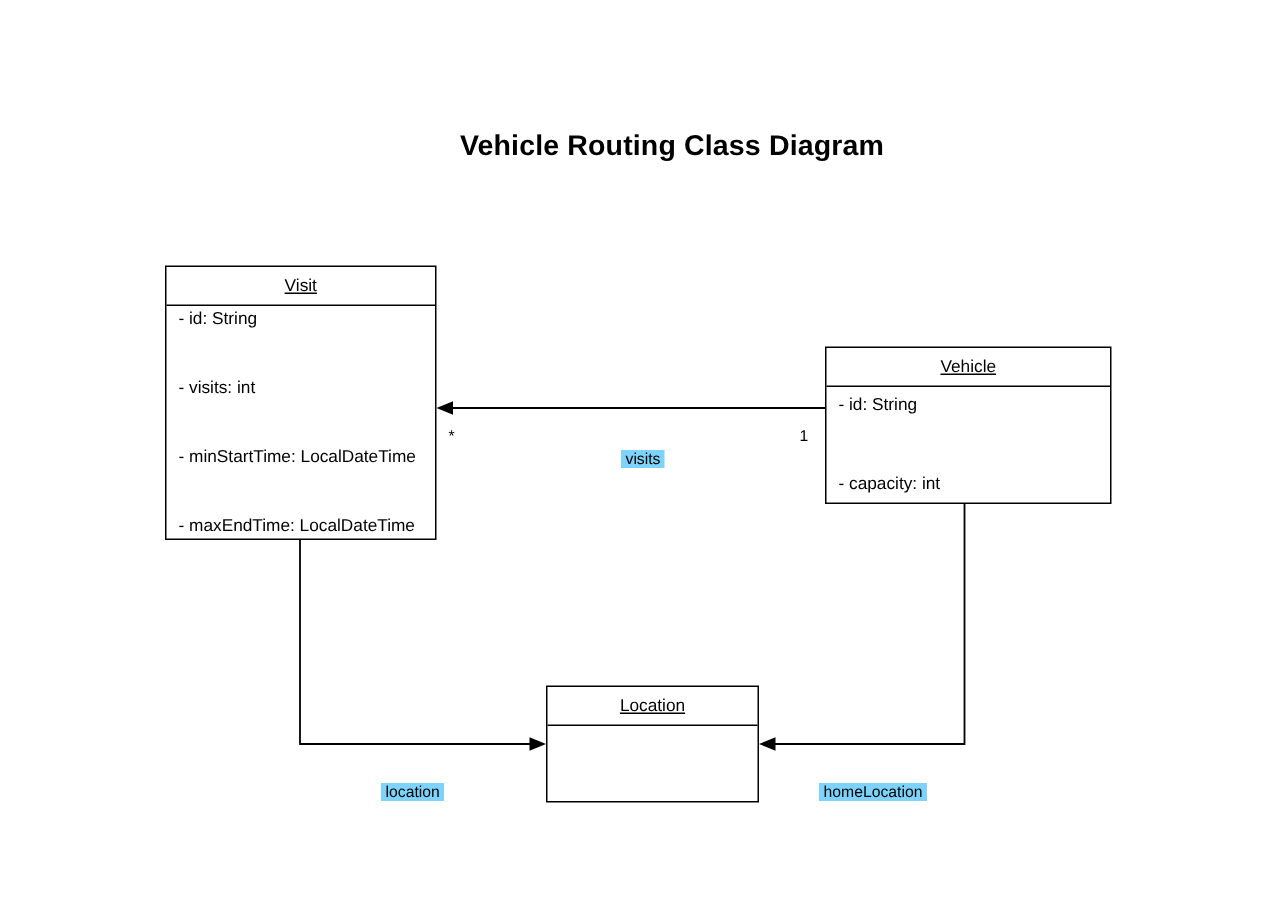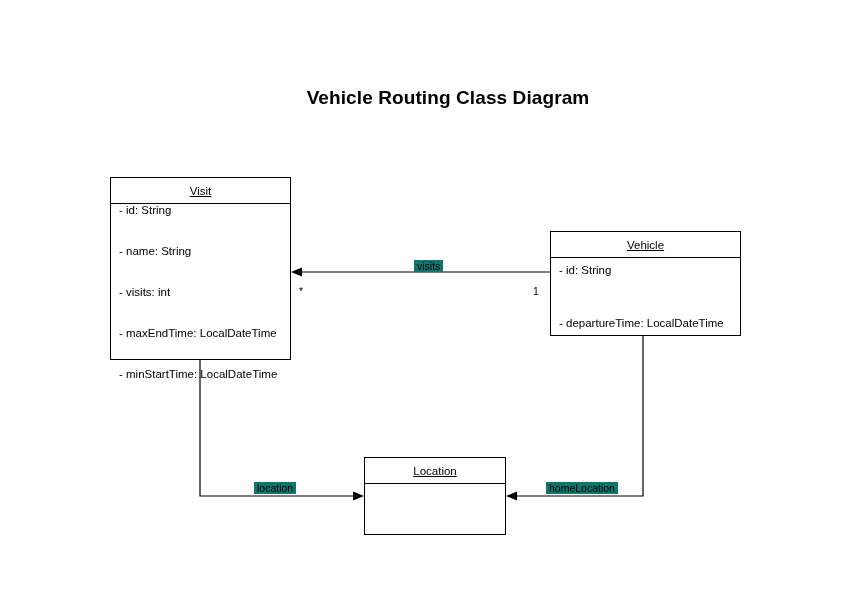--- a/index.html
+++ b/index.html
@@ -100,22 +100,23 @@
   }
   .edge-head { fill: #000000; }
 
   
   .edge-label {
     position: absolute;
     font-size: 10.5px;
     color: #000000;
     white-space: nowrap;
     z-index: 6;
-    background: #0f766e;
+    background: #7dd3fc;
     padding: 0 3px;
+    margin-top: 40px;
   }
   .mult-label {
     position: absolute;
     font-size: 10.5px;
     color: #000000;
     white-space: nowrap;
     z-index: 6;
   }
 
   #label-visits       { left: 414px; top: 260px; }
@@ -157,32 +158,31 @@
   <div class="edge-label" id="label-homelocation">homeLocation</div>
 
   <div class="mult-label" id="mult-visit-end">*</div>
 
   <div class="mult-label" id="mult-vehicle-end">1</div>
 
   <div class="uml-class" id="class-visit">
     <div class="uml-class-name">Visit</div>
     <div class="uml-attrs">
       <div class="uml-attr">- id: String</div>
-      <div class="uml-attr">- name: String</div>
       <div class="uml-attr">- visits: int</div>
+      <div class="uml-attr">- minStartTime: LocalDateTime</div>
       <div class="uml-attr">- maxEndTime: LocalDateTime</div>
-      <div class="uml-attr">- minStartTime: LocalDateTime</div>
     </div>
   </div>
 
   <div class="uml-class" id="class-vehicle">
     <div class="uml-class-name">Vehicle</div>
     <div class="uml-attrs">
       <div class="uml-attr">- id: String</div>
-      <div class="uml-attr">- departureTime: LocalDateTime</div>
+      <div class="uml-attr">- capacity: int</div>
     </div>
   </div>
 
   <div class="uml-class" id="class-location">
     <div class="uml-class-name">Location</div>
   </div>
 
 </div>
 
 </body></html>

